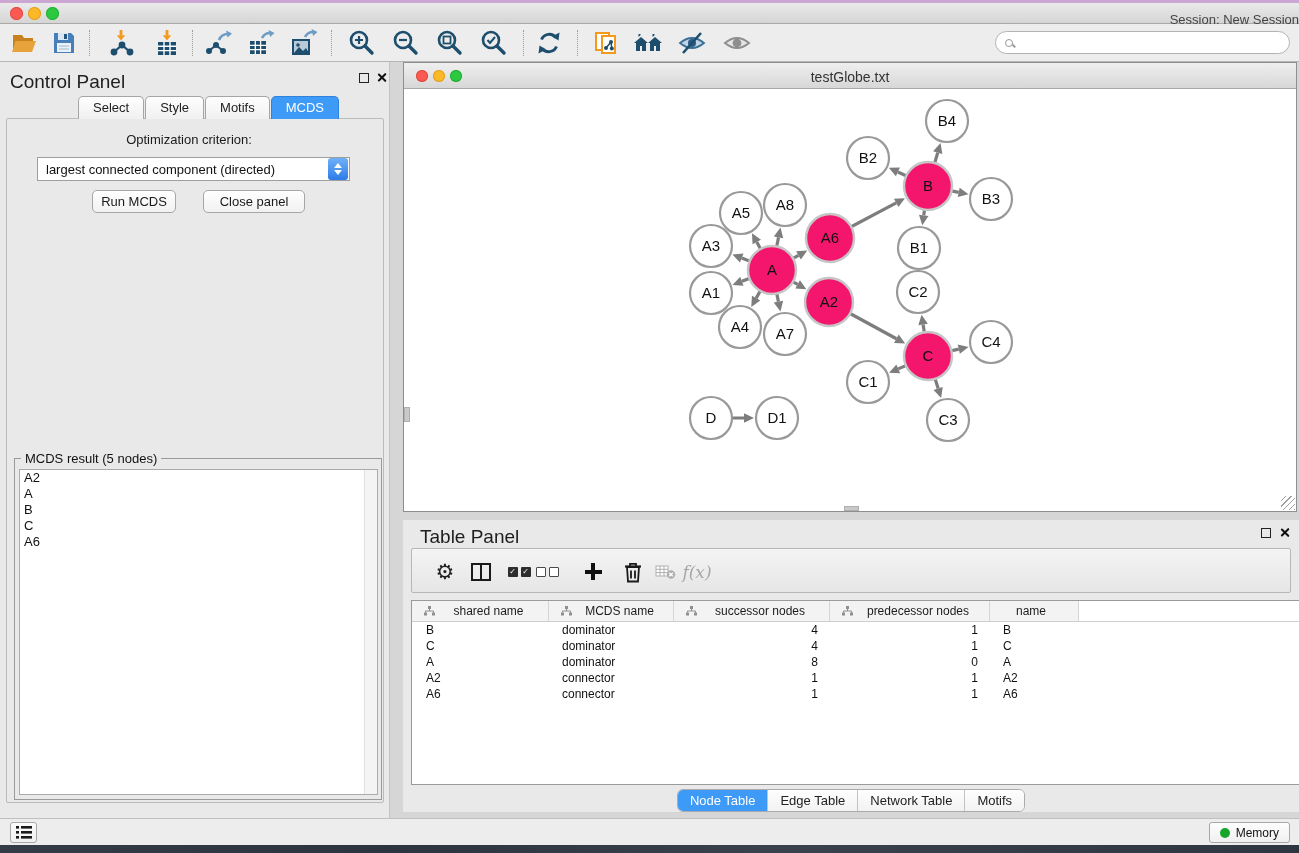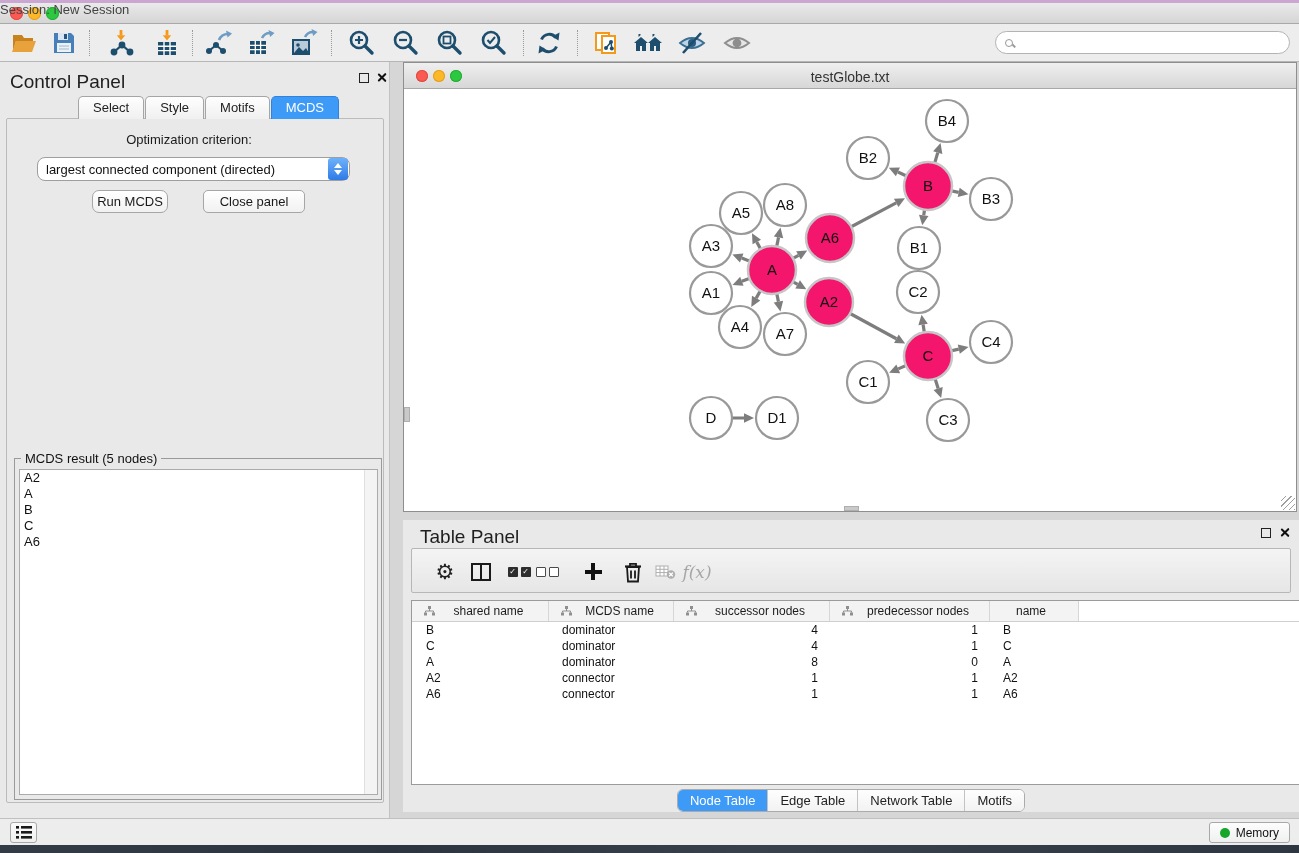--- a/index.html
+++ b/index.html
@@ -8,21 +8,21 @@
   #app { position:relative; width:1299px; height:853px; background:#D6D6D6; }
 
   
   .titlebar { position:absolute; left:0; top:0; width:1299px; height:24px;
     background:linear-gradient(#EDEDED,#D5D5D5); border-bottom:1px solid #A9A9A9; }
   .purple-strip { position:absolute; left:0; top:0; width:1299px; height:3px; background:#CBA6D2; }
   .tl { position:absolute; top:7px; width:13px; height:13px; border-radius:50%; }
   .tl.red { background:#FB5A52; box-shadow:inset 0 0 0 1px #DF4A43; }
   .tl.yellow { background:#FDB827; box-shadow:inset 0 0 0 1px #DFA023; }
   .tl.green { background:#2BC840; box-shadow:inset 0 0 0 1px #24AD36; }
-  .titlebar .title { position:absolute; left:0; right:0; top:2px; text-align:left;
+  .titlebar .title { position:absolute; left:0; right:0; top:12px; text-align:right;
     font-size:13px; color:#444; }
 
   
   .toolbar { position:absolute; left:0; top:24px; width:1299px; height:38px;
     background:#EDEDED; border-bottom:1px solid #B6B6B6; }
   .tbtn { position:absolute; top:4px; width:30px; height:30px; display:flex;
     align-items:center; justify-content:center; cursor:default; }
   .tsep { position:absolute; top:6px; height:26px; width:0; border-left:1px dotted #9B9B9B; }
   .searchbox { position:absolute; right:9px; top:7px; width:295px; height:23px;
     background:#fff; border:1px solid #B3B3B3; border-radius:12px; display:flex; align-items:center; }
@@ -51,21 +51,21 @@
   .cp-tabs { position:absolute; left:78px; top:34px; height:23px; display:flex; z-index:2; }
   .tab { height:23px; line-height:22px; padding:0 14px; font-size:13px; color:#222;
     background:linear-gradient(#FEFEFE,#F0F0F0); border:1px solid #A5A5A5; border-bottom:none;
     border-radius:5px 5px 0 0; margin-right:1px; }
   .tab.active { background:#3E9AF7; border-color:#2F83DF; color:#fff; }
   .cp-box { position:absolute; left:6px; top:56px; width:378px; height:685px;
     border:1px solid #BBB; border-radius:2px; }
   .opt-label { position:absolute; left:0; width:378px; top:70px; text-align:center;
     font-size:13px; color:#1A1A1A; }
   .opt-select { position:absolute; left:37px; top:95px; width:313px; height:24px;
-    background:#fff; border:1px solid #9E9E9E; border-radius:8px; display:flex; align-items:center; }
+    background:#fff; border:1px solid #9E9E9E; border-radius:0; display:flex; align-items:center; }
   .opt-select .sel-text { flex:1; font-size:13px; color:#111; padding-left:8px; white-space:nowrap; }
   .stepper { width:20px; height:22px; margin-right:1px; border-radius:3px;
     background:linear-gradient(#6FB1F9,#2D7BE8); display:flex; flex-direction:column;
     align-items:center; justify-content:center; gap:2px; }
   .stepper .up { width:0; height:0; border-left:4px solid transparent; border-right:4px solid transparent; border-bottom:5px solid #fff; }
   .stepper .down { width:0; height:0; border-left:4px solid transparent; border-right:4px solid transparent; border-top:5px solid #fff; }
   .btn { position:absolute; height:23px; line-height:21px; text-align:center; font-size:13px;
     color:#1A1A1A; background:linear-gradient(#FFFFFF,#F1F1F1); border:1px solid #A6A6A6;
     border-radius:5px; }
   .mcds-fieldset { position:absolute; left:14px; top:396px; width:368px; height:342px;
@@ -316,21 +316,21 @@
       </div>
     <div class="cp-box"></div>
     <div class="opt-label">Optimization criterion:</div>
     <div class="opt-select">
       <span class="sel-text">largest connected component (directed)</span>
       <span class="stepper">
           <span class="up"></span>
           <span class="down"></span>
         </span>
     </div>
-    <button class="btn" style="left:92px; top:128px; width:76px;border-radius:7px;">Run MCDS</button>
+    <button class="btn" style="left:92px; top:128px; width:84px;">Run MCDS</button>
     <button class="btn" style="left:203px; top:128px; width:102px;">Close panel</button>
     <div class="mcds-fieldset">
       <span class="mcds-legend">MCDS result (5 nodes)</span>
       <div class="mcds-list">
         <div>
             <div class="mcds-item">A2</div>
             <div class="mcds-item">A</div>
             <div class="mcds-item">B</div>
             <div class="mcds-item">C</div>
             <div class="mcds-item">A6</div>

